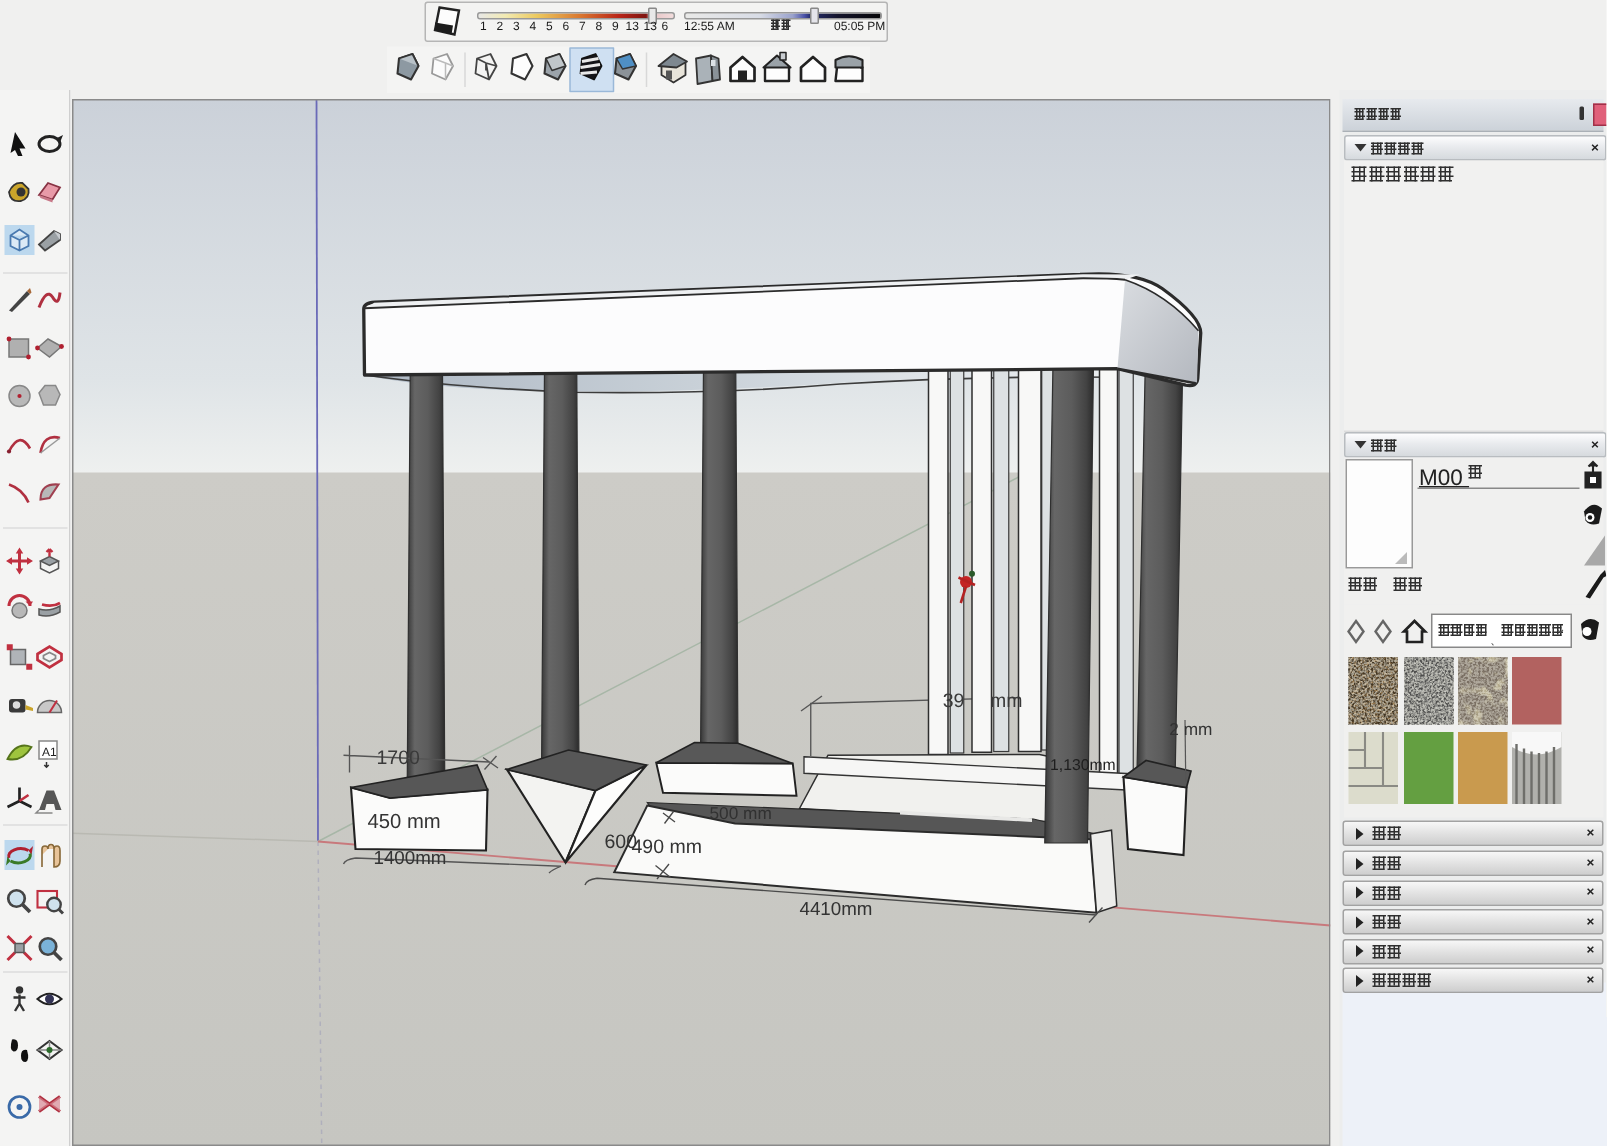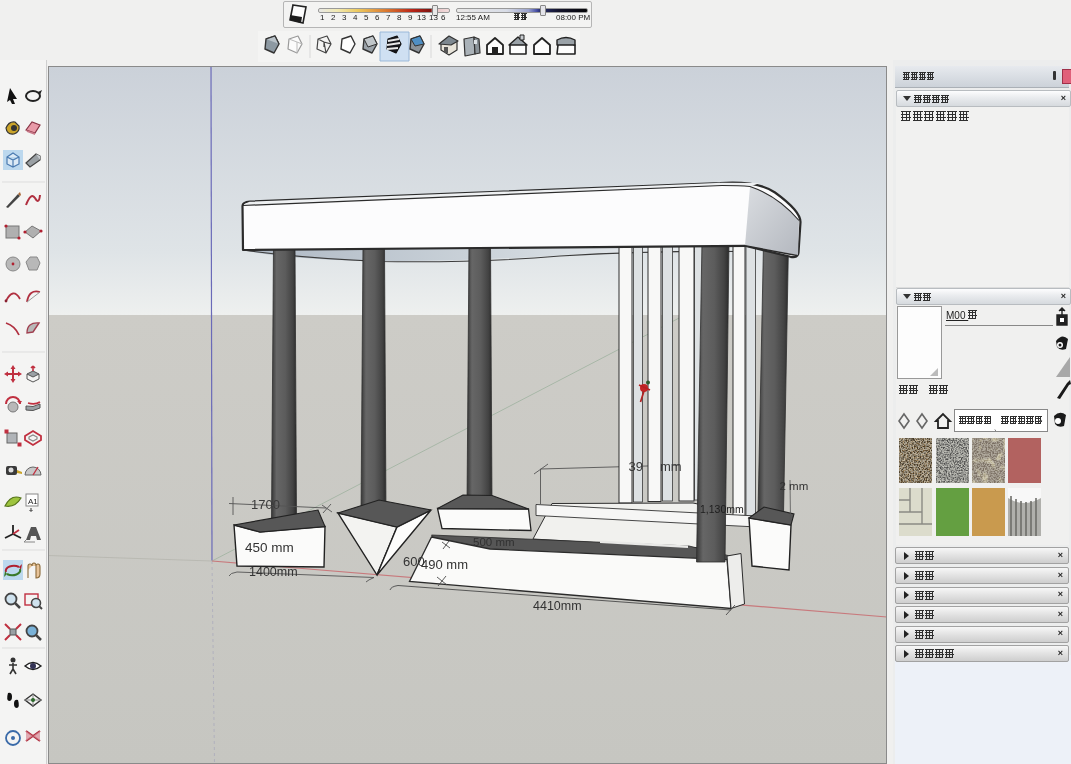--- a/index.html
+++ b/index.html
@@ -43,21 +43,21 @@
       <span class="num" style="left:102px">7</span>
       <span class="num" style="left:113px">8</span>
       <span class="num" style="left:124px">9</span>
       <span class="num" style="left:133px">13</span>
       <span class="num" style="left:145px">13</span>
       <span class="num" style="left:157px">6</span>
   <div class="abs" style="left:172px;top:6px;width:130px;height:3px;border:1px solid #999;border-radius:2px;background:linear-gradient(90deg,#e9e9e8,#d8dce6 38%,#9aa2cc 55%,#4a52a8 61%,#262e6e 64%,#14142c 78%,#060608)"></div>
   <div class="abs" style="left:256px;top:3px;width:4px;height:9px;background:#e4e4ea;border:1px solid #888;border-radius:1px;"></div>
   <span class="num" style="left:172px">12:55 AM</span>
   <span class="num" style="left:230px"><i class="cj" style="width:6px;height:6.5px;margin-right:1px"></i><i class="cj" style="width:6px;height:6.5px"></i></span>
-  <span class="num" style="left:272px">08:00 PM</span>
+  <span class="num" style="left:272px">05:05 PM</span>
 </div>
 
 <div class="abs" style="left:258px;top:31px;width:322px;height:31px;background:#f4f4f3;"></div>
 <svg class="abs" style="left:258px;top:31px" width="322" height="31" viewBox="0 0 322 31">
   <g stroke-linejoin="round">
 
   <path d="M8,8 L17,5 L21,13 L16,22 L7,18 Z" fill="#8d99a2" stroke="#333" stroke-width="1.4"></path>
   <path d="M8,8 L17,5 L21,13" fill="#b9c2c8" stroke="#333" stroke-width="1.2"></path>
 
   <path d="M31,8 L40,5 L44,13 L39,22 L30,18 Z" fill="#fbfbfb" stroke="#999" stroke-width="1.2"></path>
@@ -411,21 +411,21 @@
 <span class="abs" style="left:901px;top:111px"><i class="cj" style="width:10px;height:10px;margin-right:1.5px"></i><i class="cj" style="width:10px;height:10px;margin-right:1.5px"></i><i class="cj" style="width:10px;height:10px;margin-right:1.5px"></i><i class="cj" style="width:10px;height:10px;margin-right:1.5px"></i><i class="cj" style="width:10px;height:10px;margin-right:1.5px"></i><i class="cj" style="width:10px;height:10px"></i></span>
 
 <div class="hdr" style="top:288px;">
       <span class="tri"></span>
  <span class="abs" style="left:17px;top:3.5px"><i class="cj" style="width:8px;height:8px;margin-right:1px"></i><i class="cj" style="width:8px;height:8px"></i></span>
  <span class="x">×</span>
     </div>
 <div class="abs" style="left:896px;top:305px;width:173px;height:98px;background:#f0f0ef;"></div>
 <div class="abs" style="left:897px;top:306px;width:43px;height:71px;background:#fdfdfd;border:1px solid #999;"></div>
 <div class="abs" style="left:930px;top:368px;width:0;height:0;border-bottom:8px solid #bbb;border-left:8px solid transparent;"></div>
-<span class="abs" style="left:946px;top:310px;font-size:10px;color:#222;text-decoration:underline;">M00 <i class="cj" style="width:8.5px;height:8.5px"></i></span>
+<span class="abs" style="left:946px;top:310px;font-size:15px;color:#222;text-decoration:underline;">M00 <i class="cj" style="width:8.5px;height:8.5px"></i></span>
 <div class="abs" style="left:945px;top:325px;width:108px;height:1px;background:#888;"></div>
 <svg class="abs" style="left:1054px;top:305px" width="17" height="95" viewBox="0 0 17 95">
  <path d="M3,10 L13,10 L13,20 L3,20 Z M8,4 L8,10 M5,6 L8,3 L11,6" fill="#222" stroke="#222" stroke-width="1.4"></path>
  <rect x="6" y="13" width="4" height="4" fill="#fff"></rect>
  <path d="M2,36 Q8,28 14,34 L12,44 Q6,46 3,42 Z" fill="#1a1a1a"></path>
  <circle cx="6" cy="40" r="3" fill="#fff"></circle>
       <circle cx="6" cy="40" r="1.5" fill="#1a1a1a"></circle>
  <path d="M16,52 L16,72 L2,72 Z" fill="#a8a8a8"></path>
  <path d="M3,93 L13,78 L15,80 L6,94 Z M13,78 L16,75 L17,79 L15,80 Z" fill="#1a1a1a"></path>
 </svg>

